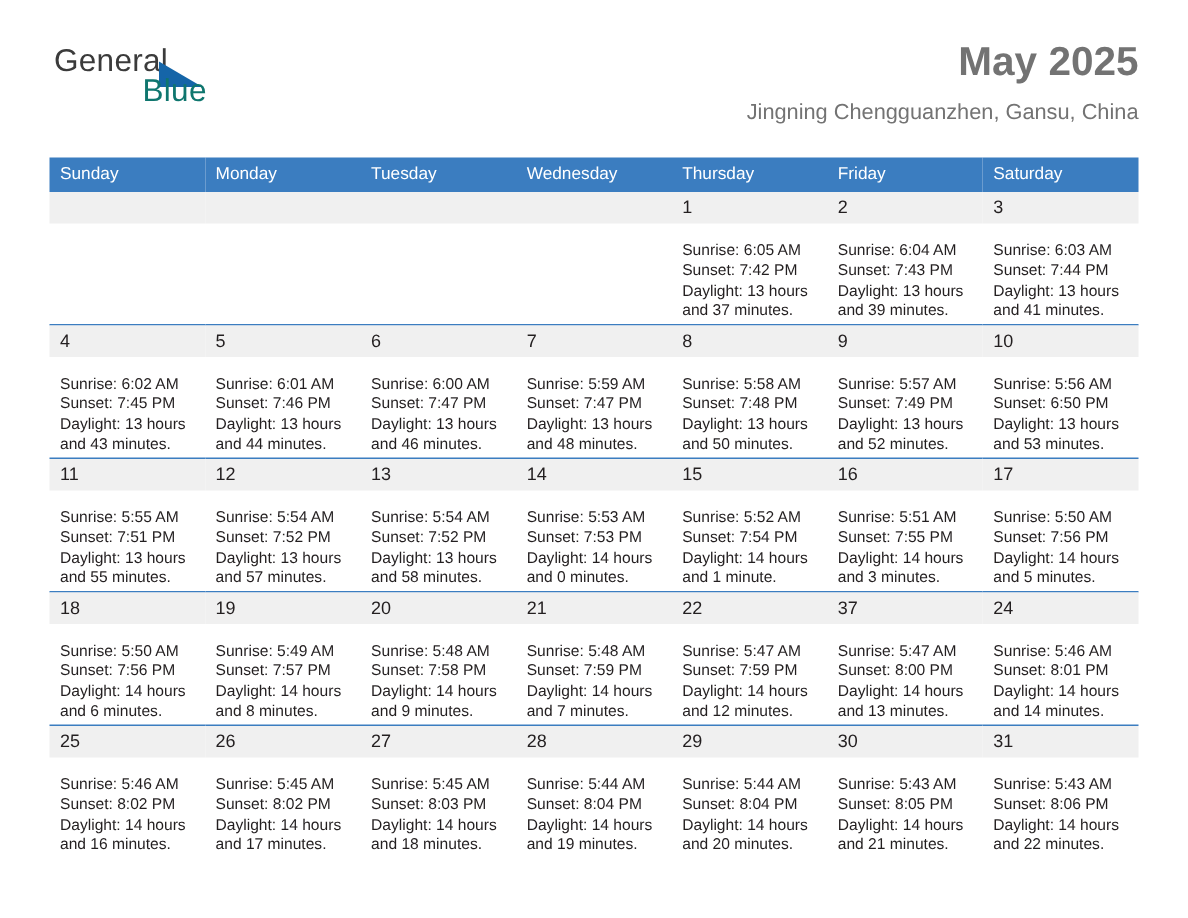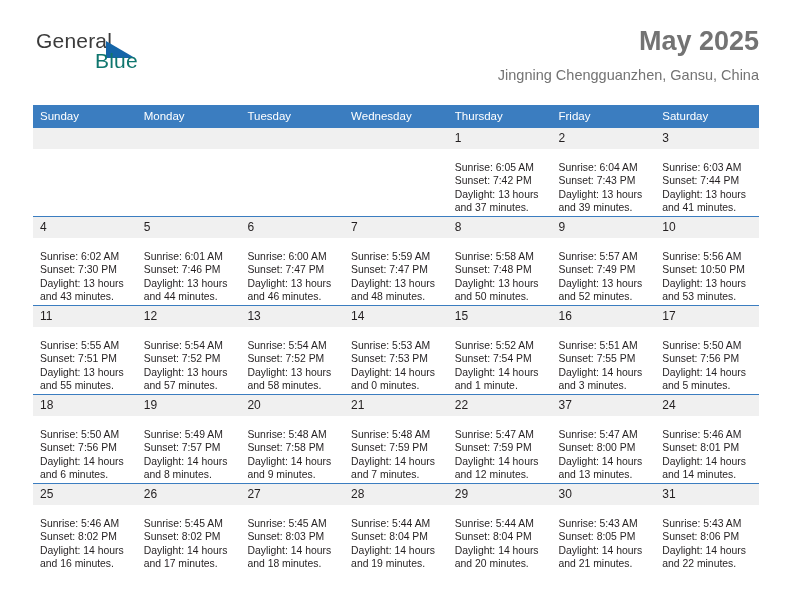--- a/index.html
+++ b/index.html
@@ -232,21 +232,21 @@
               </div>
             </div>
           </td>
         </tr>
         <tr class="week">
           <td>
             <div class="cell-inner">
               <div class="daynum">4</div>
               <div class="details">
                 <div>Sunrise: 6:02 AM</div>
-                <div>Sunset: 7:30 PM</div>
+                <div>Sunset: 7:45 PM</div>
                 <div class="daylight-line">Daylight: 13 hours and 43 minutes.</div>
               </div>
             </div>
           </td>
           <td>
             <div class="cell-inner">
               <div class="daynum">5</div>
               <div class="details">
                 <div>Sunrise: 6:01 AM</div>
                 <div>Sunset: 7:46 PM</div>
@@ -292,21 +292,21 @@
                 <div>Sunset: 7:49 PM</div>
                 <div class="daylight-line">Daylight: 13 hours and 52 minutes.</div>
               </div>
             </div>
           </td>
           <td>
             <div class="cell-inner">
               <div class="daynum">10</div>
               <div class="details">
                 <div>Sunrise: 5:56 AM</div>
-                <div>Sunset: 10:50 PM</div>
+                <div>Sunset: 6:50 PM</div>
                 <div class="daylight-line">Daylight: 13 hours and 53 minutes.</div>
               </div>
             </div>
           </td>
         </tr>
         <tr class="week">
           <td>
             <div class="cell-inner">
               <div class="daynum">11</div>
               <div class="details">

